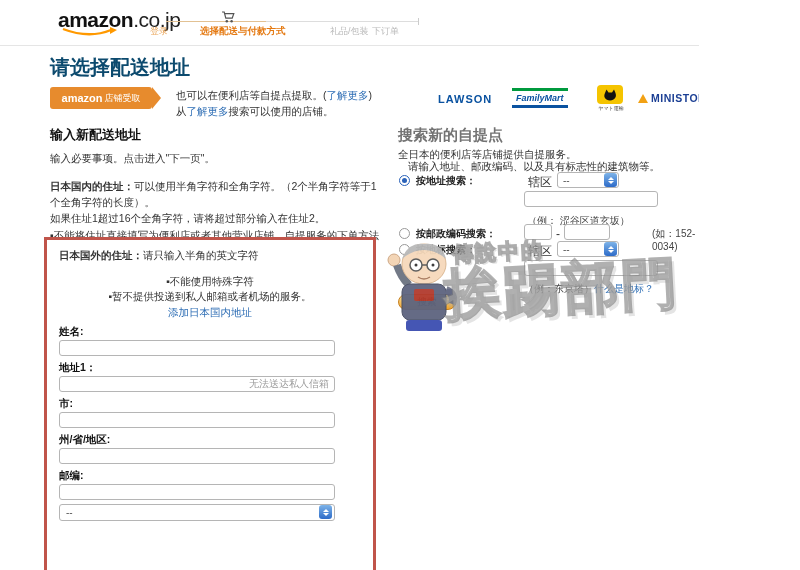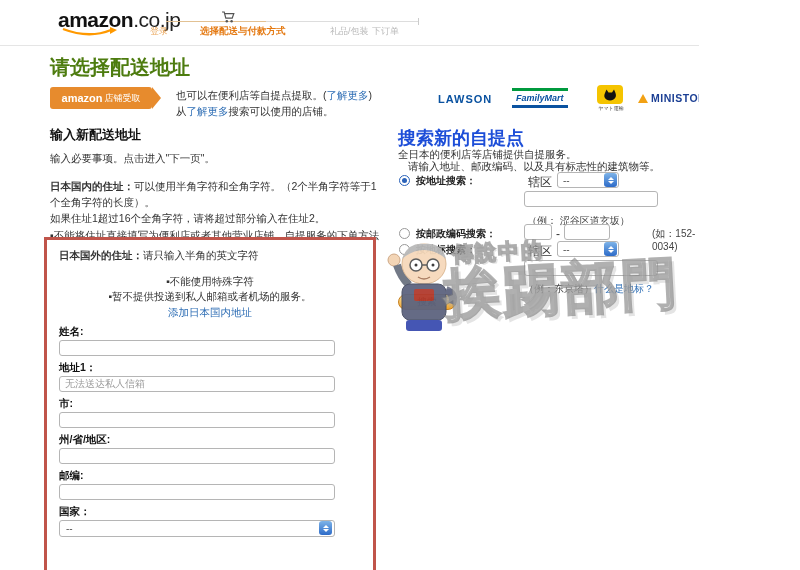--- a/index.html
+++ b/index.html
@@ -17,21 +17,21 @@
   .step-tick { position:absolute; left:418px; top:18px; width:1px; height:7px; background:#ccc; }
   .cart-icon { position:absolute; left:221px; top:11px; }
   .step { position:absolute; top:25px; font-size:9px; }
   .step.done { left:150px; color:#eaa558; }
   .step.current { left:200px; color:#e47911; font-weight:bold; font-size:9.5px; }
   .step.todo1 { left:330px; color:#b9b9b9; }
   .step.todo2 { left:372px; color:#b9b9b9; }
   .header-rule { position:absolute; left:0; top:45px; width:800px; height:1px; background:#e5e5e5; }
 
   
-  .page-title { position:absolute; left:50px; top:54px; font-size:20px; font-weight:bold; color:#4d7c0f; }
+  .page-title { position:absolute; left:50px; top:54px; font-size:20px; font-weight:bold; color:#0c4a6e; }
   .badge { position:absolute; left:50px; top:87px; width:102px; height:22px; background:#e78b2d; border-radius:3px;
            color:#fff; display:flex; align-items:center; justify-content:center; gap:2px; }
   .badge::after { content:""; position:absolute; right:-9px; top:0; border-top:11px solid transparent;
                   border-bottom:11px solid transparent; border-left:9px solid #e78b2d; }
   .badge .b1 { font-size:11px; font-weight:bold; }
   .badge .b2 { font-size:9px; }
   .banner-line { position:absolute; font-size:10.5px; color:#333; }
   .bl1 { left:176px; top:89px; }
   .bl2 { left:176px; top:105px; }
   a.lnk { color:#2e6eb5; text-decoration:none; cursor:pointer; }
@@ -54,33 +54,33 @@
   .bullet-para { margin-top:1px; }
 
   .red-box { position:absolute; left:44px; top:237px; width:332px; height:340px;
              border:3px solid #c0544a; padding:8px 12px; background:#fff; }
   .red-box .bx-note { font-size:10.5px; line-height:1.45; color:#333; }
   .red-box .notes { margin-top:11px;text-align:center; }
   .field { margin-top:4px; }
   .field:first-of-type { margin-top:7px; }
   .f-label { font-size:10.5px; font-weight:bold; color:#111; line-height:14px; }
   .f-input { display:block; width:276px; height:16px; border:1px solid #b5b5b5; border-radius:3px;
-             font-size:10px; padding:4px 5px; color:#333; margin-top:2px; outline:none; font-family:inherit; }
+             font-size:10px; padding:4px 5px; color:#333; margin-top:2px; outline:none; font-family:inherit;text-align:right; }
   .f-input::placeholder { color:#9a9a9a; }
   .country-select { width:276px; height:17px; border:1px solid #b5b5b5; border-radius:3px; margin-top:2px;
                     display:flex; align-items:center; justify-content:space-between; padding:0 2px 0 6px; cursor:pointer; }
   .sel-val { font-size:10px; color:#555; }
   .sel-btn { width:13px; height:14px; background:linear-gradient(#7db3e8,#2d6bc8); border-radius:3px;
              display:flex; flex-direction:column; align-items:center; justify-content:center; }
   .sel-btn .up { width:0; height:0; border:3px solid transparent; border-bottom-color:#fff; margin-bottom:1px; }
   .sel-btn .down { width:0; height:0; border:3px solid transparent; border-top-color:#fff; }
 
   
   .r-abs { position:absolute; }
-  .r-title { left:398px; top:126px; font-size:18px; font-weight:bold; color:#1d4ed8; }
+  .r-title { left:398px; top:126px; font-size:15px; font-weight:bold; color:#737373; }
   .r-desc1 { left:398px; top:148px; font-size:10.5px; }
   .r-desc2 { left:408px; top:160px; font-size:10.5px; }
   .radio { width:11px; height:11px; border:1px solid #999; border-radius:50%; background:#fff; }
   .radio.on { border:1px solid #2a62b9; }
   .radio.on::after { content:""; display:block; width:5px; height:5px; margin:2px; border-radius:50%; background:#2a62b9; }
   .opt-label { font-size:10px; font-weight:bold; color:#222; }
   .plain-label { font-size:12px; color:#333; }
   .mini-select { width:62px; height:16px; border:1px solid #b5b5b5; border-radius:3px; background:#fff;
                  display:flex; align-items:center; justify-content:space-between; padding:0 1px 0 5px; cursor:pointer; }
   .r-input { height:16px; border:1px solid #b5b5b5; border-radius:3px; font-size:10px; padding:0 4px; outline:none; font-family:inherit; }
@@ -179,21 +179,20 @@
     </div>
     <div class="field">
       <div class="f-label">州/省/地区:</div>
       <input class="f-input" type="text" placeholder="" style="">
     </div>
     <div class="field">
       <div class="f-label">邮编:</div>
       <input class="f-input" type="text" placeholder="" style="">
     </div>
     <div class="field">
-      <div class="f-label">国家：</div>
       <div class="country-select">
         <span class="sel-val">--</span>
         <span class="sel-btn">
             <i class="up"></i>
             <i class="down"></i>
           </span>
       </div>
     </div>
   </div>
 

